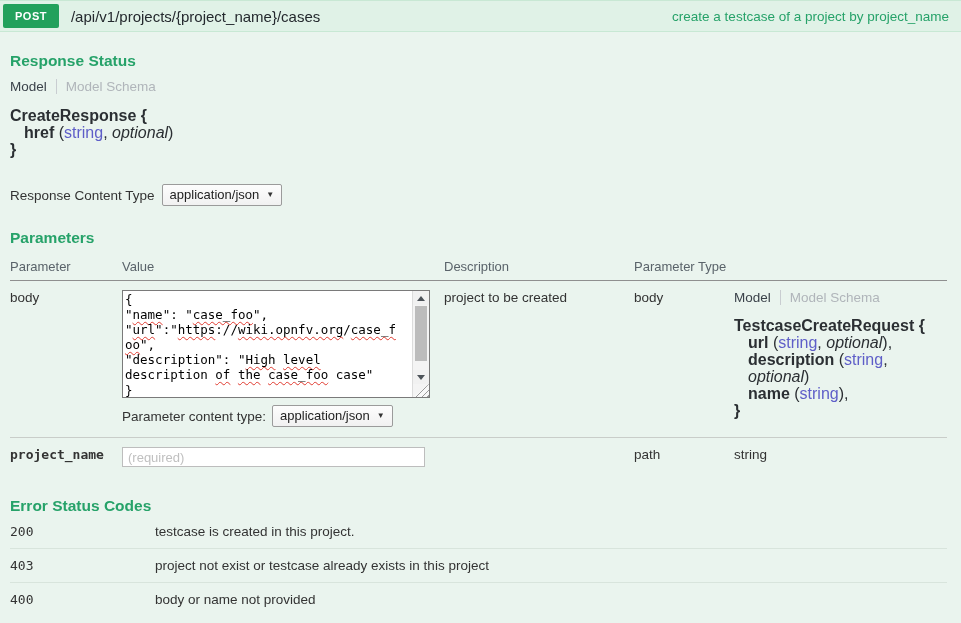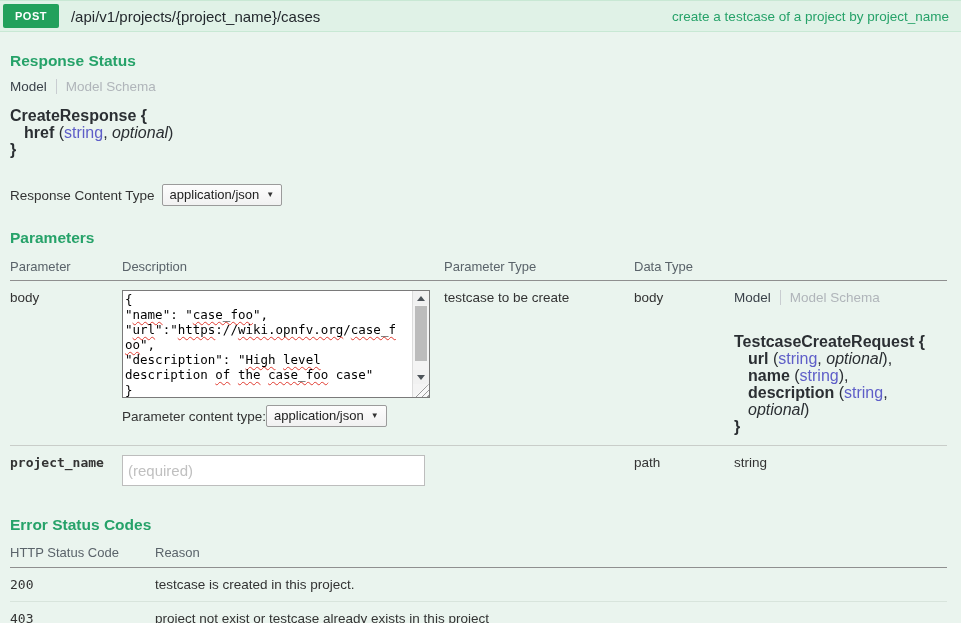--- a/index.html
+++ b/index.html
@@ -88,32 +88,32 @@
   .tri-up { width:0; height:0; border-left:4px solid transparent; border-right:4px solid transparent; border-bottom:5px solid #4d5359; }
   .tri-down { width:0; height:0; border-left:4px solid transparent; border-right:4px solid transparent; border-top:5px solid #4d5359; }
   .scroll-track { flex:1; position:relative; }
   .scroll-thumb { position:absolute; top:1px; left:2px; right:2px; height:55px; background:#bcbcbc; }
   .resize-grip {
     height:13px; background:#f8f8f8;
     background-image:repeating-linear-gradient(135deg, transparent 0 3px, #9a9a9a 3px 4px);
     clip-path:polygon(100% 0, 100% 100%, 0 100%);
     cursor:nwse-resize;
   }
-  .pct-row { margin-top:7px; display:flex; align-items:center; font-size:13.5px;text-align:center; }
+  .pct-row { margin-top:7px; display:flex; align-items:center; gap:6px; font-size:13.5px;text-align:center; }
 
   .text-input {
-    width:303px; height:31px;
+    width:303px; height:20px;
     border:1px solid #bdbdbd; background:#fff;
-    font-family:"Liberation Sans", sans-serif; font-size:15px;
+    font-family:"Liberation Sans", sans-serif; font-size:13px;
     padding:2px 5px; color:#333;
   }
   .text-input::placeholder { color:#c0c0c0; }
 
   .dt-tabs { margin-top:0; }
-  .dt-signature { margin-top:28px; }
+  .dt-signature { margin-top:12px; }
 
   
   .err-title { margin-top:20px; }
   .err-grid { display:grid; grid-template-columns:145px 1fr; }
   .err-head { margin-top:11px; border-bottom:1px solid #8f8f8f; padding-bottom:7px; }
   .err-head > div { color:#5a636a; font-size:13px; }
   .err-row { display:contents; }
   .err-row > div { padding:9px 0 9px 0; }
   .err-row:not(:first-of-type) > div { border-top:1px solid #d8e4dc; }
   .err-code { font-family:"DejaVu Sans Mono", monospace; font-size:13px; padding-left:2px; }
@@ -149,23 +149,23 @@
     <span class="fake-select">
       <span>application/json</span>
       <span class="arrow">▼</span>
     </span>
   </div>
 
   <h2 class="section-title params-title">Parameters</h2>
 
   <div class="param-grid param-head">
     <div>Parameter</div>
+    <div>Value</div>
     <div>Description</div>
     <div>Parameter Type</div>
-    <div>Data Type</div>
   </div>
 
   <div class="param-grid param-row">
     <div>body</div>
     <div>
       <div class="fake-textarea">
         <div class="fta-text" id="fta-text"><div><span>{</span></div><div><span>"</span><span class="sq">name</span><span>": "</span><span class="sq">case_foo</span><span>",</span></div><div><span>"</span><span class="sq">url</span><span>":"</span><span class="sq">https</span><span>://</span><span class="sq">wiki.opnfv.org</span><span>/</span><span class="sq">case_f</span></div><div><span class="sq">oo</span><span>",</span></div><div><span>"description": "</span><span class="sq">High</span><span> </span><span class="sq">level</span></div><div><span>description </span><span class="sq">of</span><span> </span><span class="sq">the</span><span> </span><span class="sq">case_foo</span><span> case"</span></div><div><span>}</span></div></div>
         <div class="fta-scroll">
           <div class="scroll-btn">
               <span class="tri-up"></span>
@@ -180,53 +180,49 @@
         </div>
       </div>
       <div class="pct-row">
         <span>Parameter content type:</span>
         <span class="fake-select">
           <span>application/json</span>
           <span class="arrow">▼</span>
         </span>
       </div>
     </div>
-    <div>testcase to be create</div>
+    <div>project to be created</div>
     <div>body</div>
     <div>
       <div class="model-tabs dt-tabs">
         <span class="tab-model">Model</span>
         <span class="tab-sep"></span>
         <span class="tab-model-schema">Model Schema</span>
       </div>
       <div class="signature dt-signature" id="body-signature">
           <div class="sig-open">TestcaseCreateRequest {</div>
           <div class="sig-prop"><span class="pname">url</span> (<span class="type">string</span>, <i>optional</i>),</div>
+          <div class="sig-prop"><span class="pname">description</span> (<span class="type">string</span>, <i>optional</i>)</div>
           <div class="sig-prop"><span class="pname">name</span> (<span class="type">string</span>),</div>
-          <div class="sig-prop"><span class="pname">description</span> (<span class="type">string</span>, <i>optional</i>)</div>
           <div class="sig-close">}</div>
         </div>
     </div>
   </div>
 
   <div class="param-grid param-row sep">
     <div class="pname-mono">project_name</div>
     <div>
       <input type="text" class="text-input" placeholder="(required)" style="">
     </div>
     <div></div>
     <div>path</div>
     <div>string</div>
   </div>
 
   <h2 class="section-title err-title">Error Status Codes</h2>
 
-  <div class="err-grid err-head">
-    <div>HTTP Status Code</div>
-    <div>Reason</div>
-  </div>
   <div class="err-grid" id="err-rows">
       <div class="err-row"><div class="err-code">200</div><div class="err-reason">testcase is created in this project.</div></div>
       <div class="err-row"><div class="err-code">403</div><div class="err-reason">project not exist or testcase already exists in this project</div></div>
       <div class="err-row"><div class="err-code">400</div><div class="err-reason">body or name not provided</div></div>
     </div>
 
 </div>
 
 </body></html>

